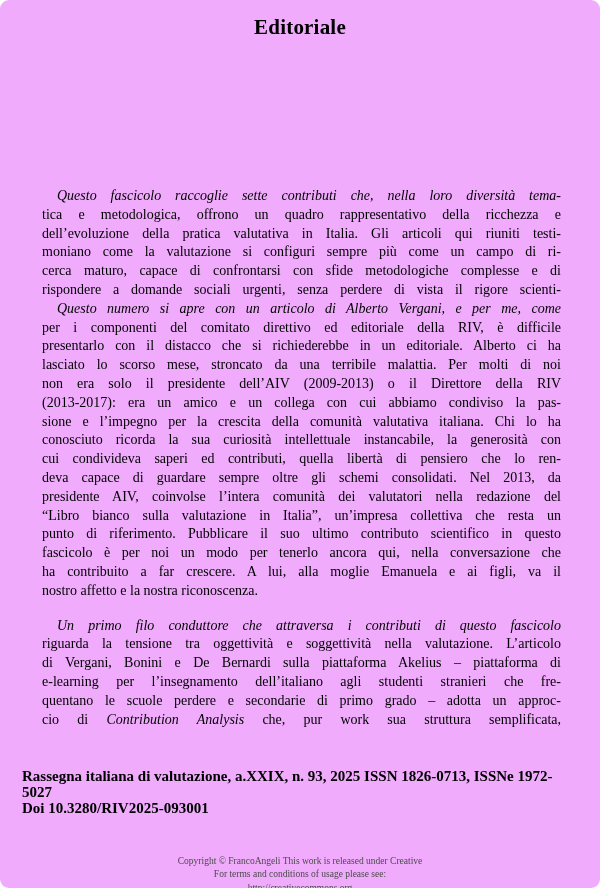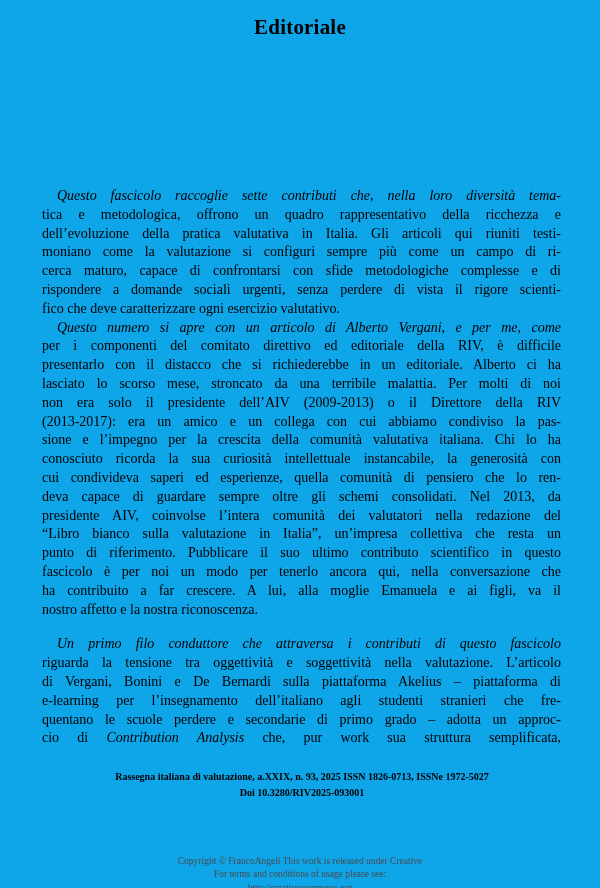--- a/index.html
+++ b/index.html
@@ -4,21 +4,21 @@
 <style>
   html, body { margin: 0; padding: 0; }
   body {
     width: 600px; height: 888px;
     background: #ffffff;
     font-family: "Liberation Serif", serif;
     color: #000000;
     position: relative;
     overflow: hidden;
   }
-  .page { position: absolute; inset: 0; background: #0ea5e9; }
+  .page { position: absolute; inset: 0; background: #f0abfc; border-radius: 9px; }
   .title {
     position: absolute;
     top: 15px; left: 0; right: 0;
     text-align: center;
     font-weight: bold;
     font-size: 21px;
     letter-spacing: 0.2px;
   }
   .bodytext {
     position: absolute;
@@ -32,23 +32,22 @@
     white-space: normal;
   }
   .line.first { text-indent: 15px; font-style: italic; }
   .line.lastline { text-align-last: left; }
   .para-gap { height: 16px; }
   .italic { font-style: italic; }
   .journal-footer {
     position: absolute;
     top: 769px; left: 22px; width: 560px;
     font-weight: bold;
-    font-size: 10px;
+    font-size: 15px;
     line-height: 15.8px;
-    text-align: center;
   }
   .copyright {
     position: absolute;
     top: 826px; left: 0; right: 0;
     text-align: center;
     font-family: Liberation Serif, serif;
     font-size: 9.5px;
     line-height: 13.3px;
     color: #4a4a4a;
     margin-top: 29px;
@@ -63,33 +62,32 @@
 
   <div class="bodytext">
 
     <div>
       <div class="line first">Questo fascicolo raccoglie sette contributi che, nella loro diversità tema-</div>
       <div class="line">tica e metodologica, offrono un quadro rappresentativo della ricchezza e</div>
       <div class="line">dell’evoluzione della pratica valutativa in Italia. Gli articoli qui riuniti testi-</div>
       <div class="line">moniano come la valutazione si configuri sempre più come un campo di ri-</div>
       <div class="line">cerca maturo, capace di confrontarsi con sfide metodologiche complesse e di</div>
       <div class="line">rispondere a domande sociali urgenti, senza perdere di vista il rigore scienti-</div>
-      <div class="line lastline">fico che deve caratterizzare ogni esercizio valutativo.</div>
     </div>
 
     <div>
       <div class="line first">Questo numero si apre con un articolo di Alberto Vergani, e per me, come</div>
       <div class="line">per i componenti del comitato direttivo ed editoriale della RIV, è difficile</div>
       <div class="line">presentarlo con il distacco che si richiederebbe in un editoriale. Alberto ci ha</div>
       <div class="line">lasciato lo scorso mese, stroncato da una terribile malattia. Per molti di noi</div>
       <div class="line">non era solo il presidente dell’AIV (2009-2013) o il Direttore della RIV</div>
       <div class="line">(2013-2017): era un amico e un collega con cui abbiamo condiviso la pas-</div>
       <div class="line">sione e l’impegno per la crescita della comunità valutativa italiana. Chi lo ha</div>
       <div class="line">conosciuto ricorda la sua curiosità intellettuale instancabile, la generosità con</div>
-      <div class="line">cui condivideva saperi ed esperienze, quella comunità di pensiero che lo ren-</div>
+      <div class="line">cui condivideva saperi ed contributi, quella libertà di pensiero che lo ren-</div>
       <div class="line">deva capace di guardare sempre oltre gli schemi consolidati. Nel 2013, da</div>
       <div class="line">presidente AIV, coinvolse l’intera comunità dei valutatori nella redazione del</div>
       <div class="line">“Libro bianco sulla valutazione in Italia”, un’impresa collettiva che resta un</div>
       <div class="line">punto di riferimento. Pubblicare il suo ultimo contributo scientifico in questo</div>
       <div class="line">fascicolo è per noi un modo per tenerlo ancora qui, nella conversazione che</div>
       <div class="line">ha contribuito a far crescere. A lui, alla moglie Emanuela e ai figli, va il</div>
       <div class="line lastline">nostro affetto e la nostra riconoscenza.</div>
     </div>
 
     <div class="para-gap"></div>

